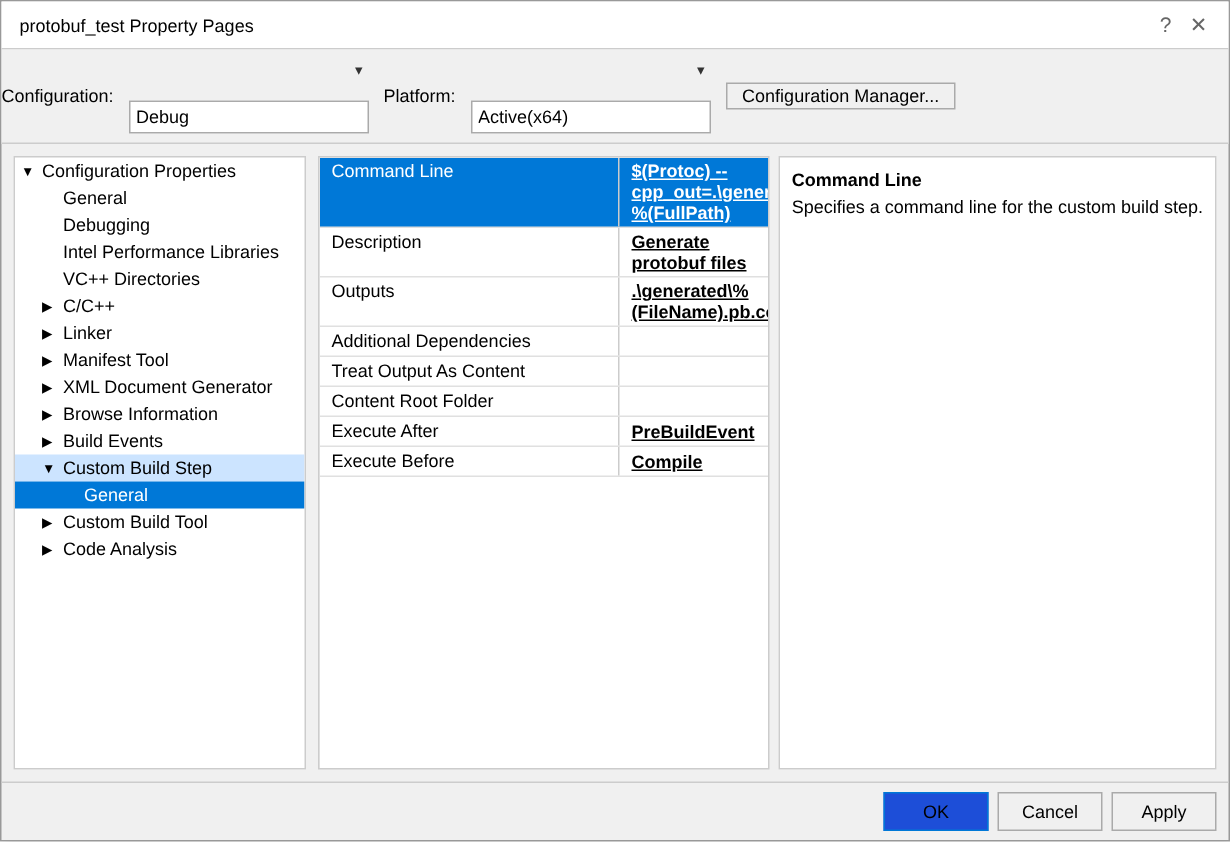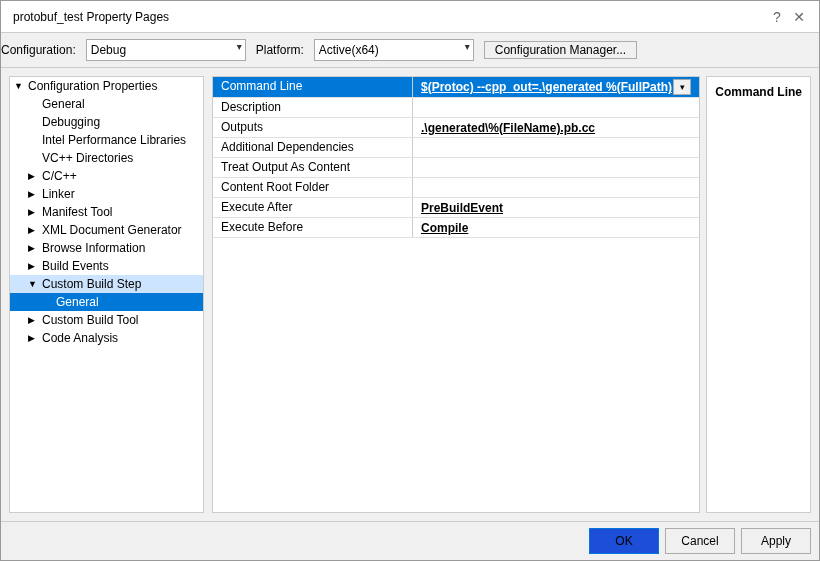--- a/index.html
+++ b/index.html
@@ -18,21 +18,21 @@
       background: #f0f0f0;
       border: 1px solid #999;
       box-shadow: 2px 2px 8px rgba(0,0,0,0.3);
       display: flex;
       flex-direction: column;
     }
     .title-bar {
       background: #ffffff;
       padding: 8px 12px;
       display: flex;
-      align-items: center;
+      align-items: flex-end;
       justify-content: space-between;
       border-bottom: 1px solid #ccc;
       height: 32px;
     }
     .title-text {
       font-size: 12px;
       color: #000;
     }
     .title-buttons {
       display: flex;
@@ -65,20 +65,21 @@
     .toolbar-select {
       height: 22px;
       border: 1px solid #aaa;
       background: #fff;
       font-size: 12px;
       padding: 0 4px;
       appearance: none;
       -webkit-appearance: none;
       padding-right: 18px;
       position: relative;
+      margin-top: 28px;
     }
     .select-wrapper {
       position: relative;
       display: inline-block;
     }
     .select-wrapper::after {
       content: '▾';
       position: absolute;
       right: 4px;
       top: 2px;
@@ -315,20 +316,23 @@
       <div class="properties-table">
         <div class="prop-row selected-row">
           <div class="prop-name">Command Line</div>
           <div class="prop-value">
             <span class="prop-value-text">$(Protoc) --cpp_out=.\generated %(FullPath)</span>
             <button class="prop-dropdown-btn">▾</button>
           </div>
         </div>
         <div class="prop-row">
           <div class="prop-name">Description</div>
+          <div class="prop-value">
+            <span class="prop-value-text">Generate protobuf files</span>
+          </div>
         </div>
         <div class="prop-row">
           <div class="prop-name">Outputs</div>
           <div class="prop-value">
             <span class="prop-value-text">.\generated\%(FileName).pb.cc</span>
           </div>
         </div>
         <div class="prop-row">
           <div class="prop-name">Additional Dependencies</div>
           <div class="prop-value">
@@ -356,20 +360,21 @@
         <div class="prop-row">
           <div class="prop-name">Execute Before</div>
           <div class="prop-value">
             <span class="prop-value-text">Compile</span>
           </div>
         </div>
       </div>
 
       <div class="description-panel">
         <div class="description-title">Command Line</div>
+        <div class="description-text">Specifies a command line for the custom build step.</div>
       </div>
     </div>
   </div>
 
   <div class="bottom-buttons">
     <button class="dialog-btn primary">OK</button>
     <button class="dialog-btn">Cancel</button>
     <button class="dialog-btn">Apply</button>
   </div>
 </div>

